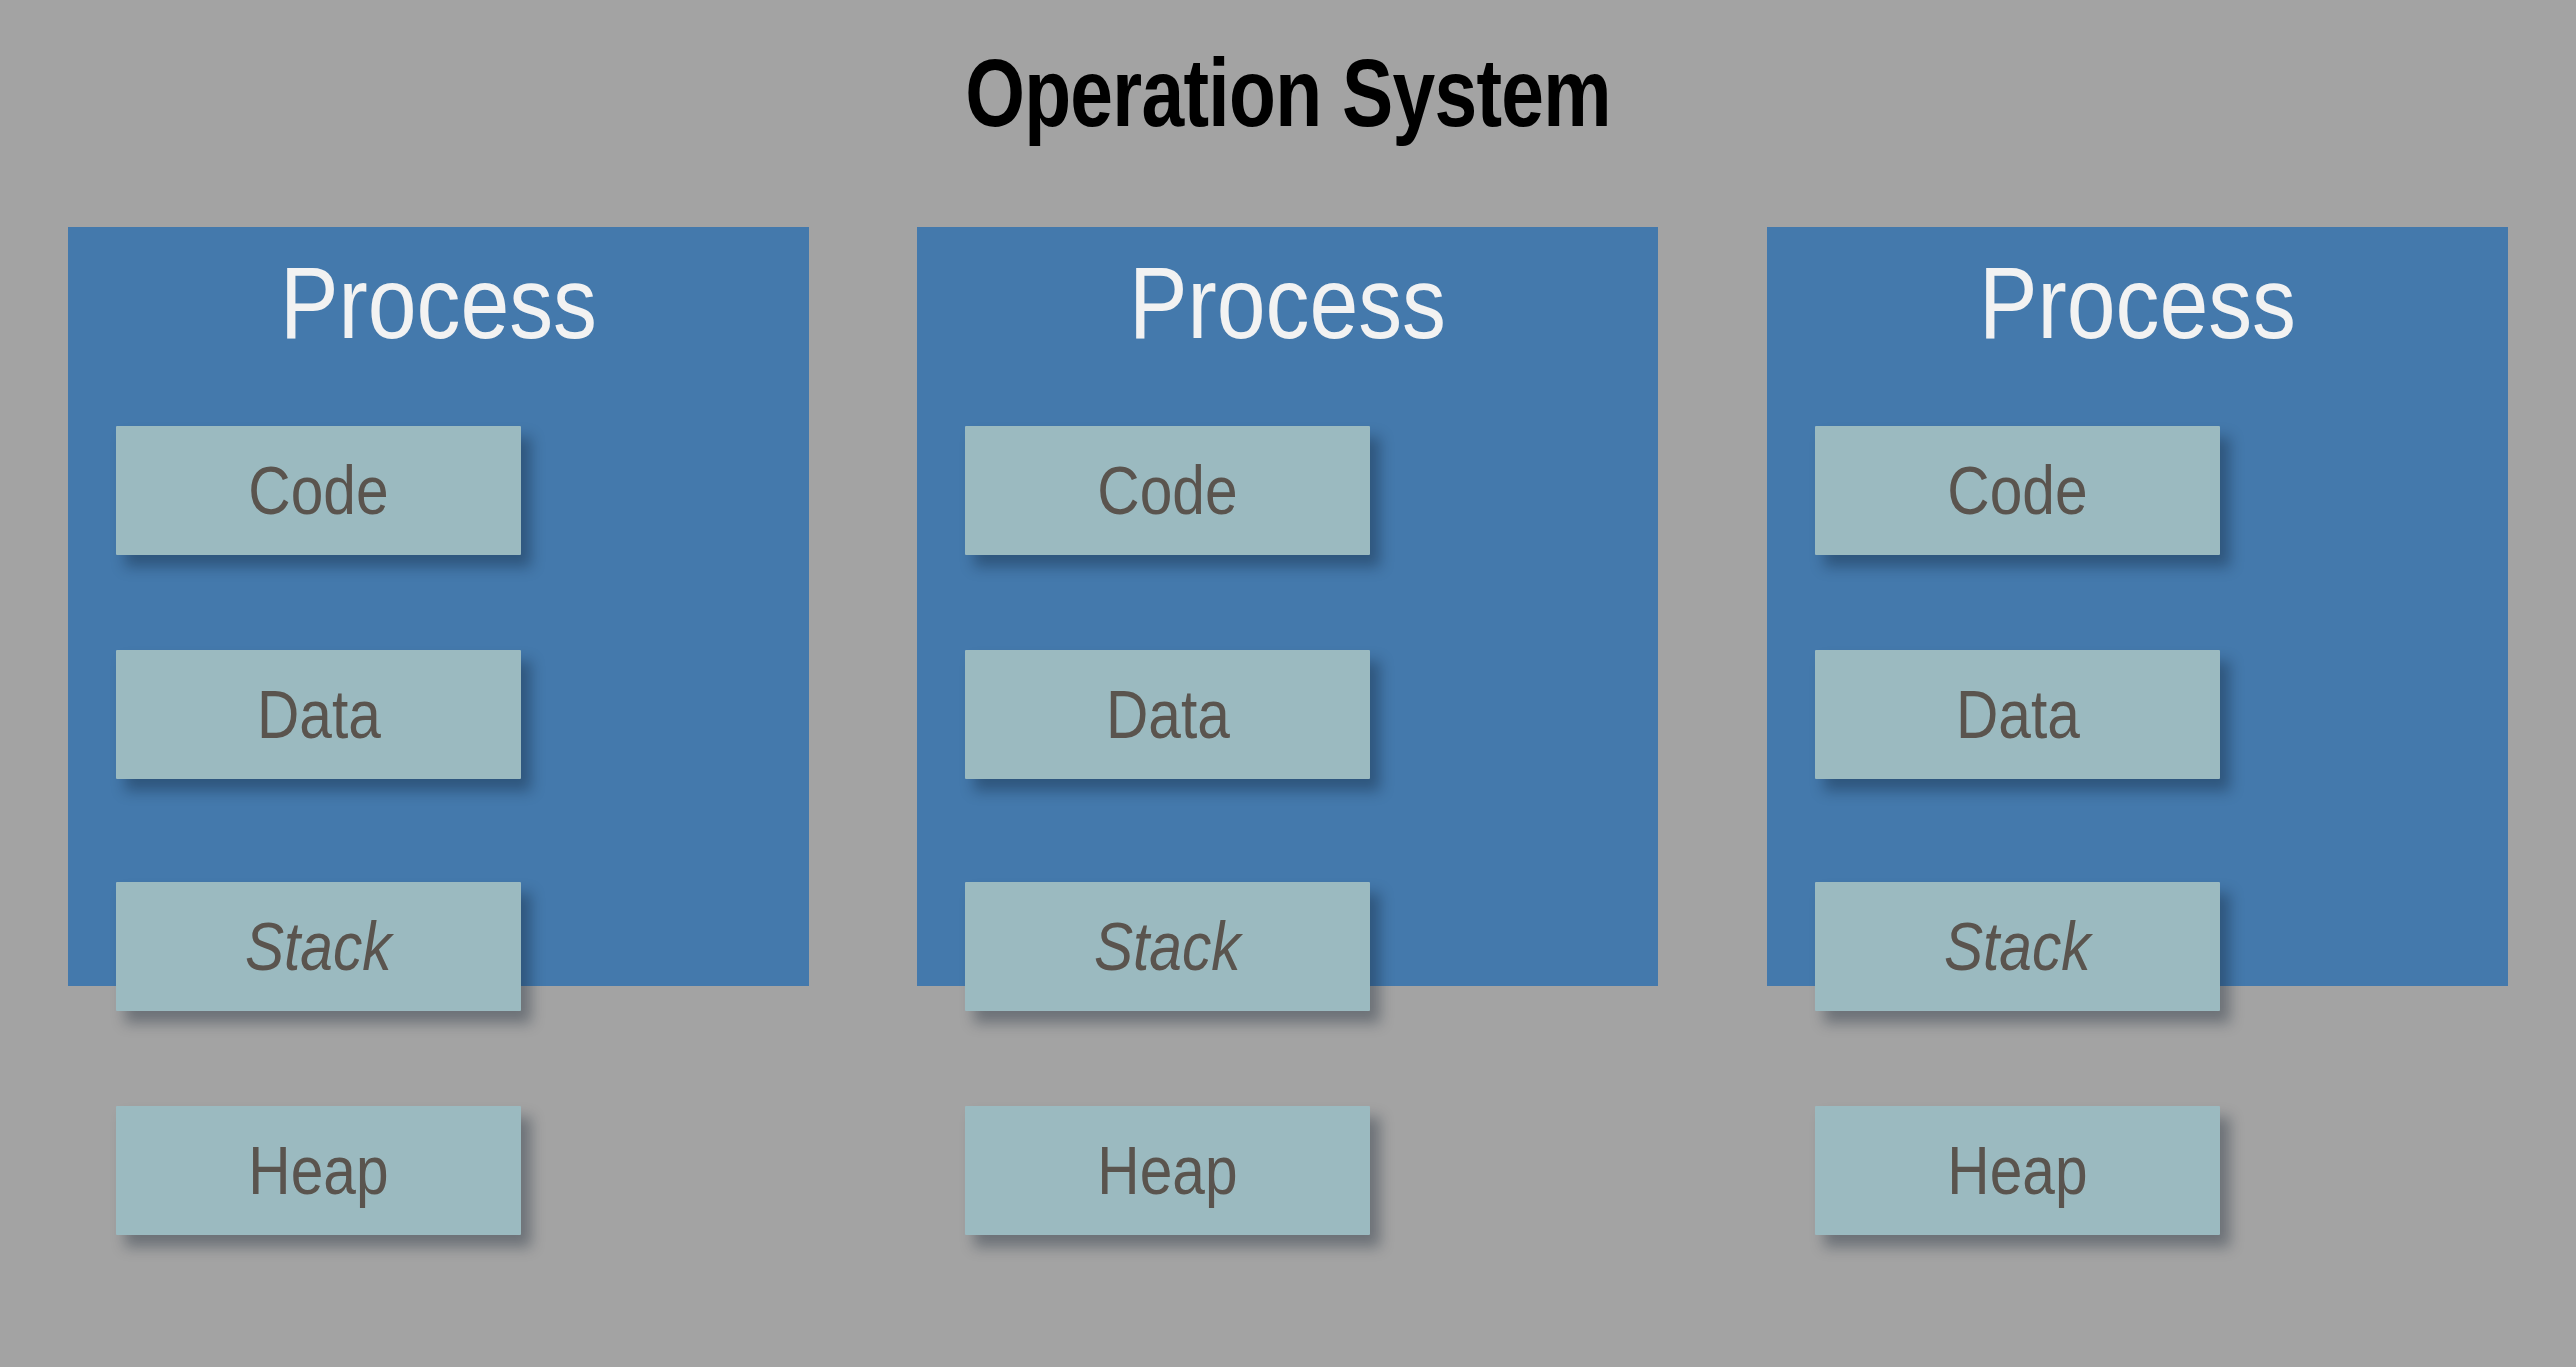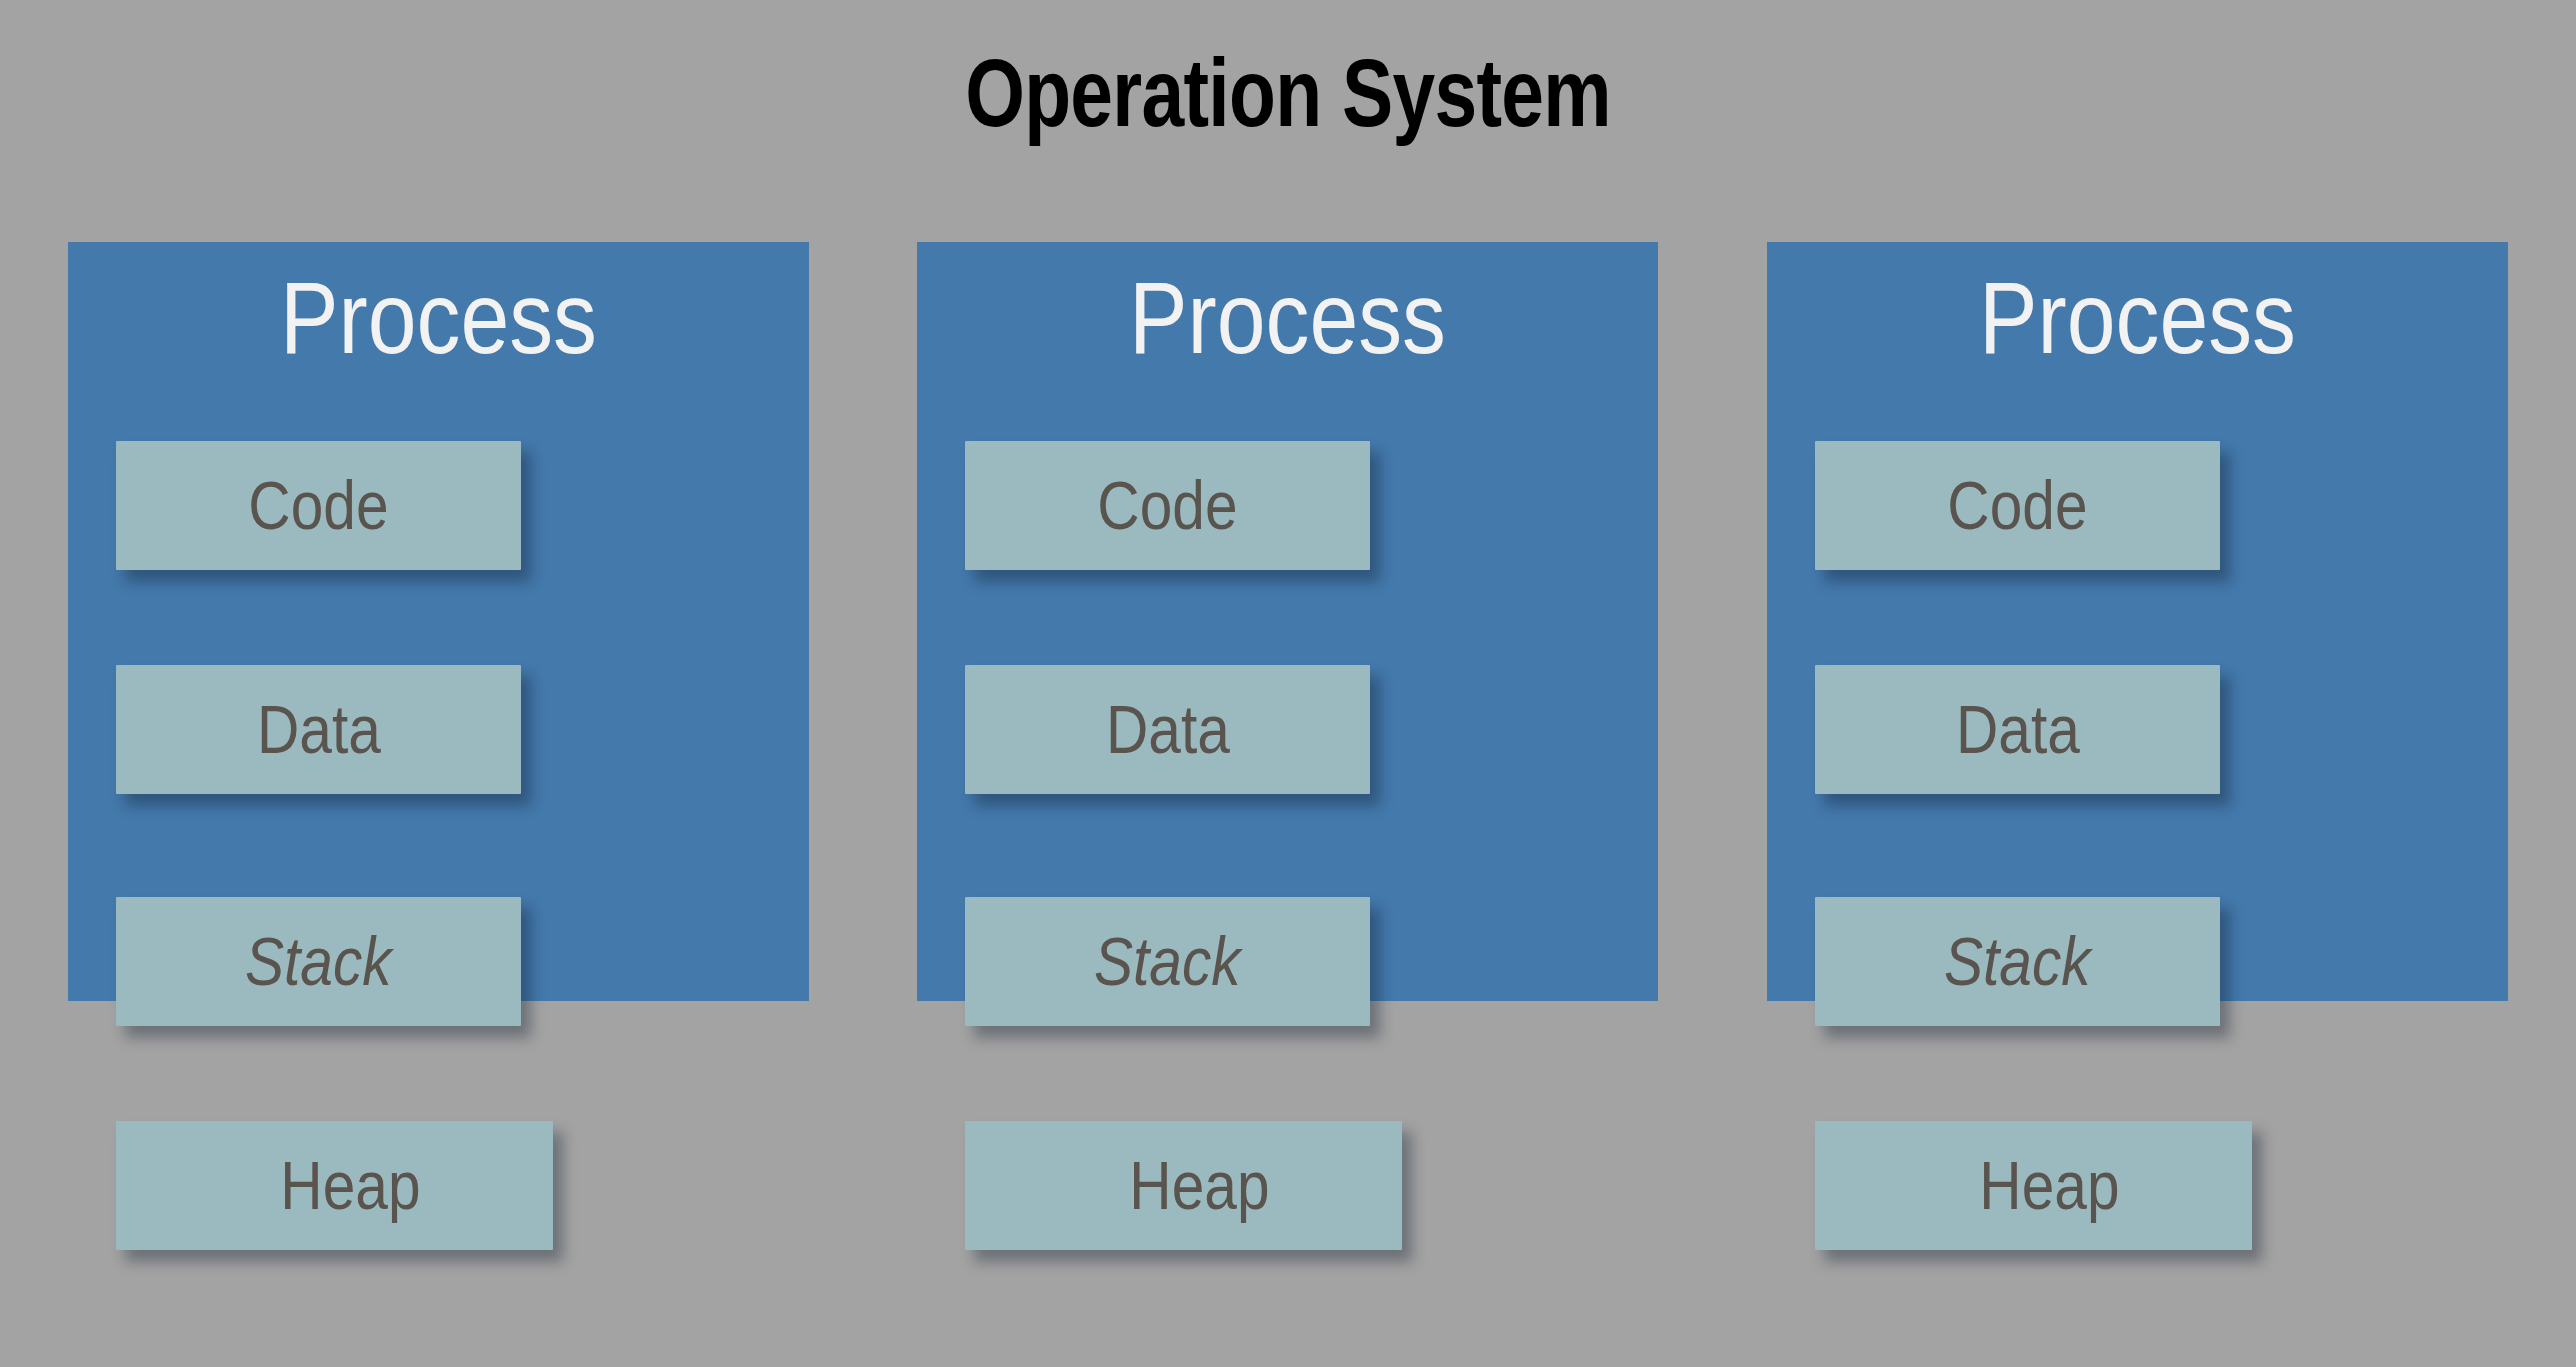--- a/index.html
+++ b/index.html
@@ -36,21 +36,21 @@
     line-height: 114px;
     letter-spacing: -0.9px;
     transform: scaleX(0.80);
     transform-origin: center top;
     white-space: nowrap;
   }
 
   
   .process-panel {
     position: absolute;
-    top: 242px;
+    top: 227px;
     width: 741px;
     height: 759px;
     background: #4479AC;
   }
   .process-panel.panel-1 { left: 68px; }
   .process-panel.panel-2 { left: 917px; }
   .process-panel.panel-3 { left: 1767px; }
 
   .process-heading {
     position: absolute;
@@ -77,21 +77,21 @@
     background: #9BBAC0;
     border-radius: 1px;
     box-shadow: 9.5px 11.2px 13.8px rgba(10, 24, 40, 0.35);
     display: flex;
     align-items: center;
     justify-content: center;
   }
   .segment-box.seg-0 { top: 199px; }
   .segment-box.seg-1 { top: 423px; text-align: right; }
   .segment-box.seg-2 { top: 655px; font-style: italic; }
-  .segment-box.seg-3 { top: 879px; padding-left: 32px; }
+  .segment-box.seg-3 { top: 879px; }
 
   .segment-label {
     color: #5A544E;
     font-family: "Liberation Sans Narrow", "Liberation Sans", "DejaVu Sans", sans-serif;
     font-size: 69px;
     font-weight: 400;
     line-height: 78px;
     transform: scaleX(0.85);
     transform-origin: center center;
     white-space: nowrap;

